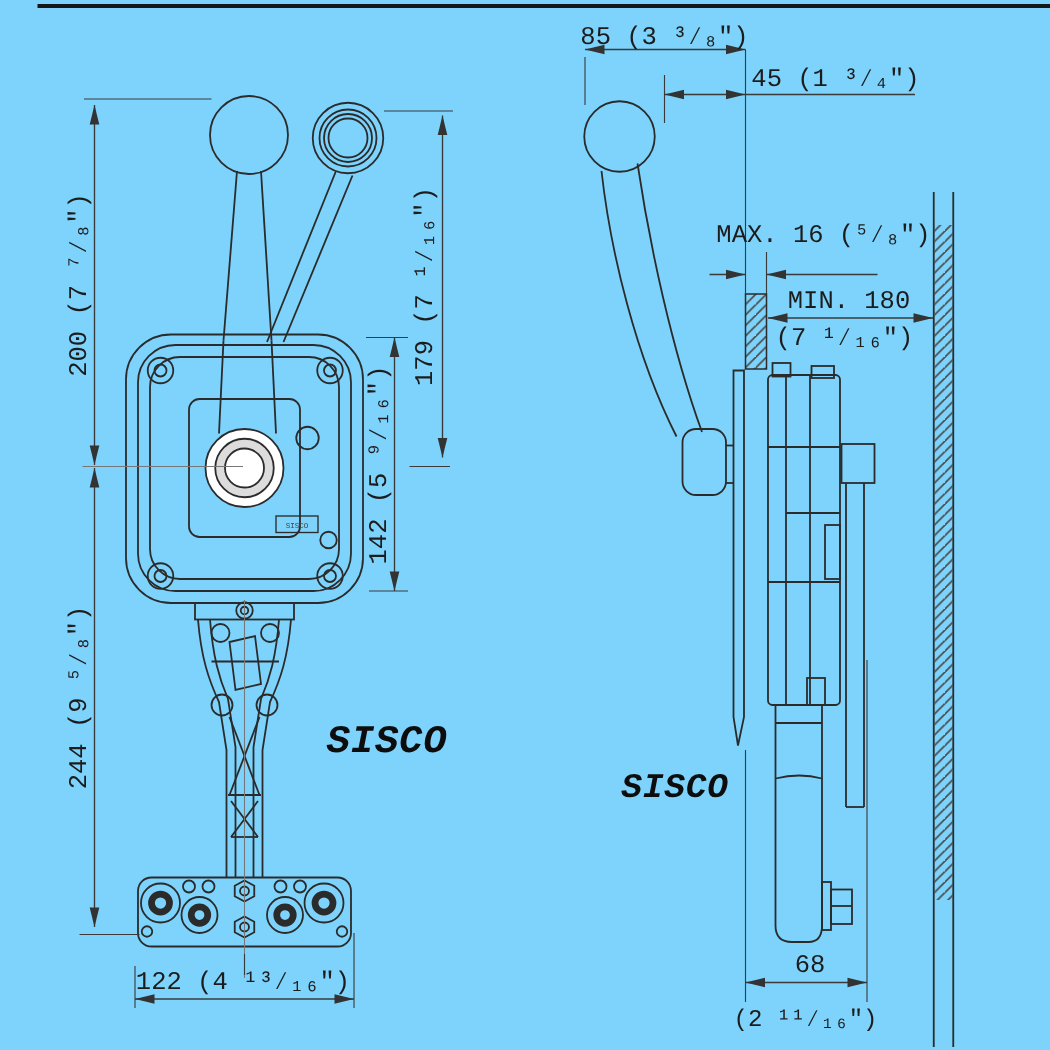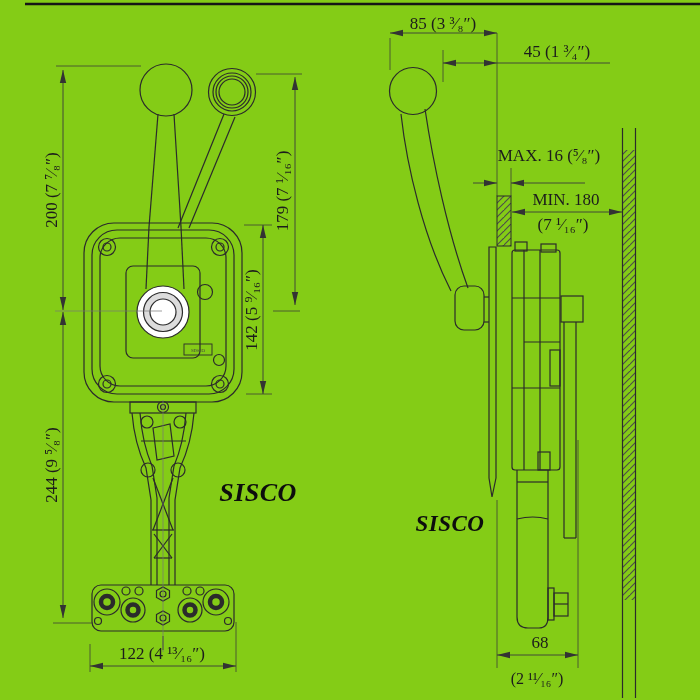--- a/index.html
+++ b/index.html
@@ -1,17 +1,17 @@
 <!DOCTYPE html>
 <html><head>
 <meta charset="utf-8">
 <style>
   html,body{margin:0;padding:0;background:#fff;width:700px;height:700px;overflow:hidden;}
-  #stage{position:relative;width:700px;height:700px;background:#84cc16;
-         font-family:Liberation Serif, serif;}
+  #stage{position:relative;width:700px;height:700px;background:#7dd3fc;
+         font-family:Liberation Mono, monospace;}
   svg{position:absolute;left:0;top:0;}
   text{fill:#1c1c1c;}
   .dim{font-size:17px;}
   .dim2{font-size:16px;}
   .brand{font-size:26px;font-weight:bold;font-style:italic;letter-spacing:.5px;fill:#0d0d0d;}
   .brand2{font-size:23px;font-weight:bold;font-style:italic;letter-spacing:.5px;fill:#0d0d0d;}
   .plate{font-size:5px;fill:#444;}
 </style>
 </head>
 <body>

